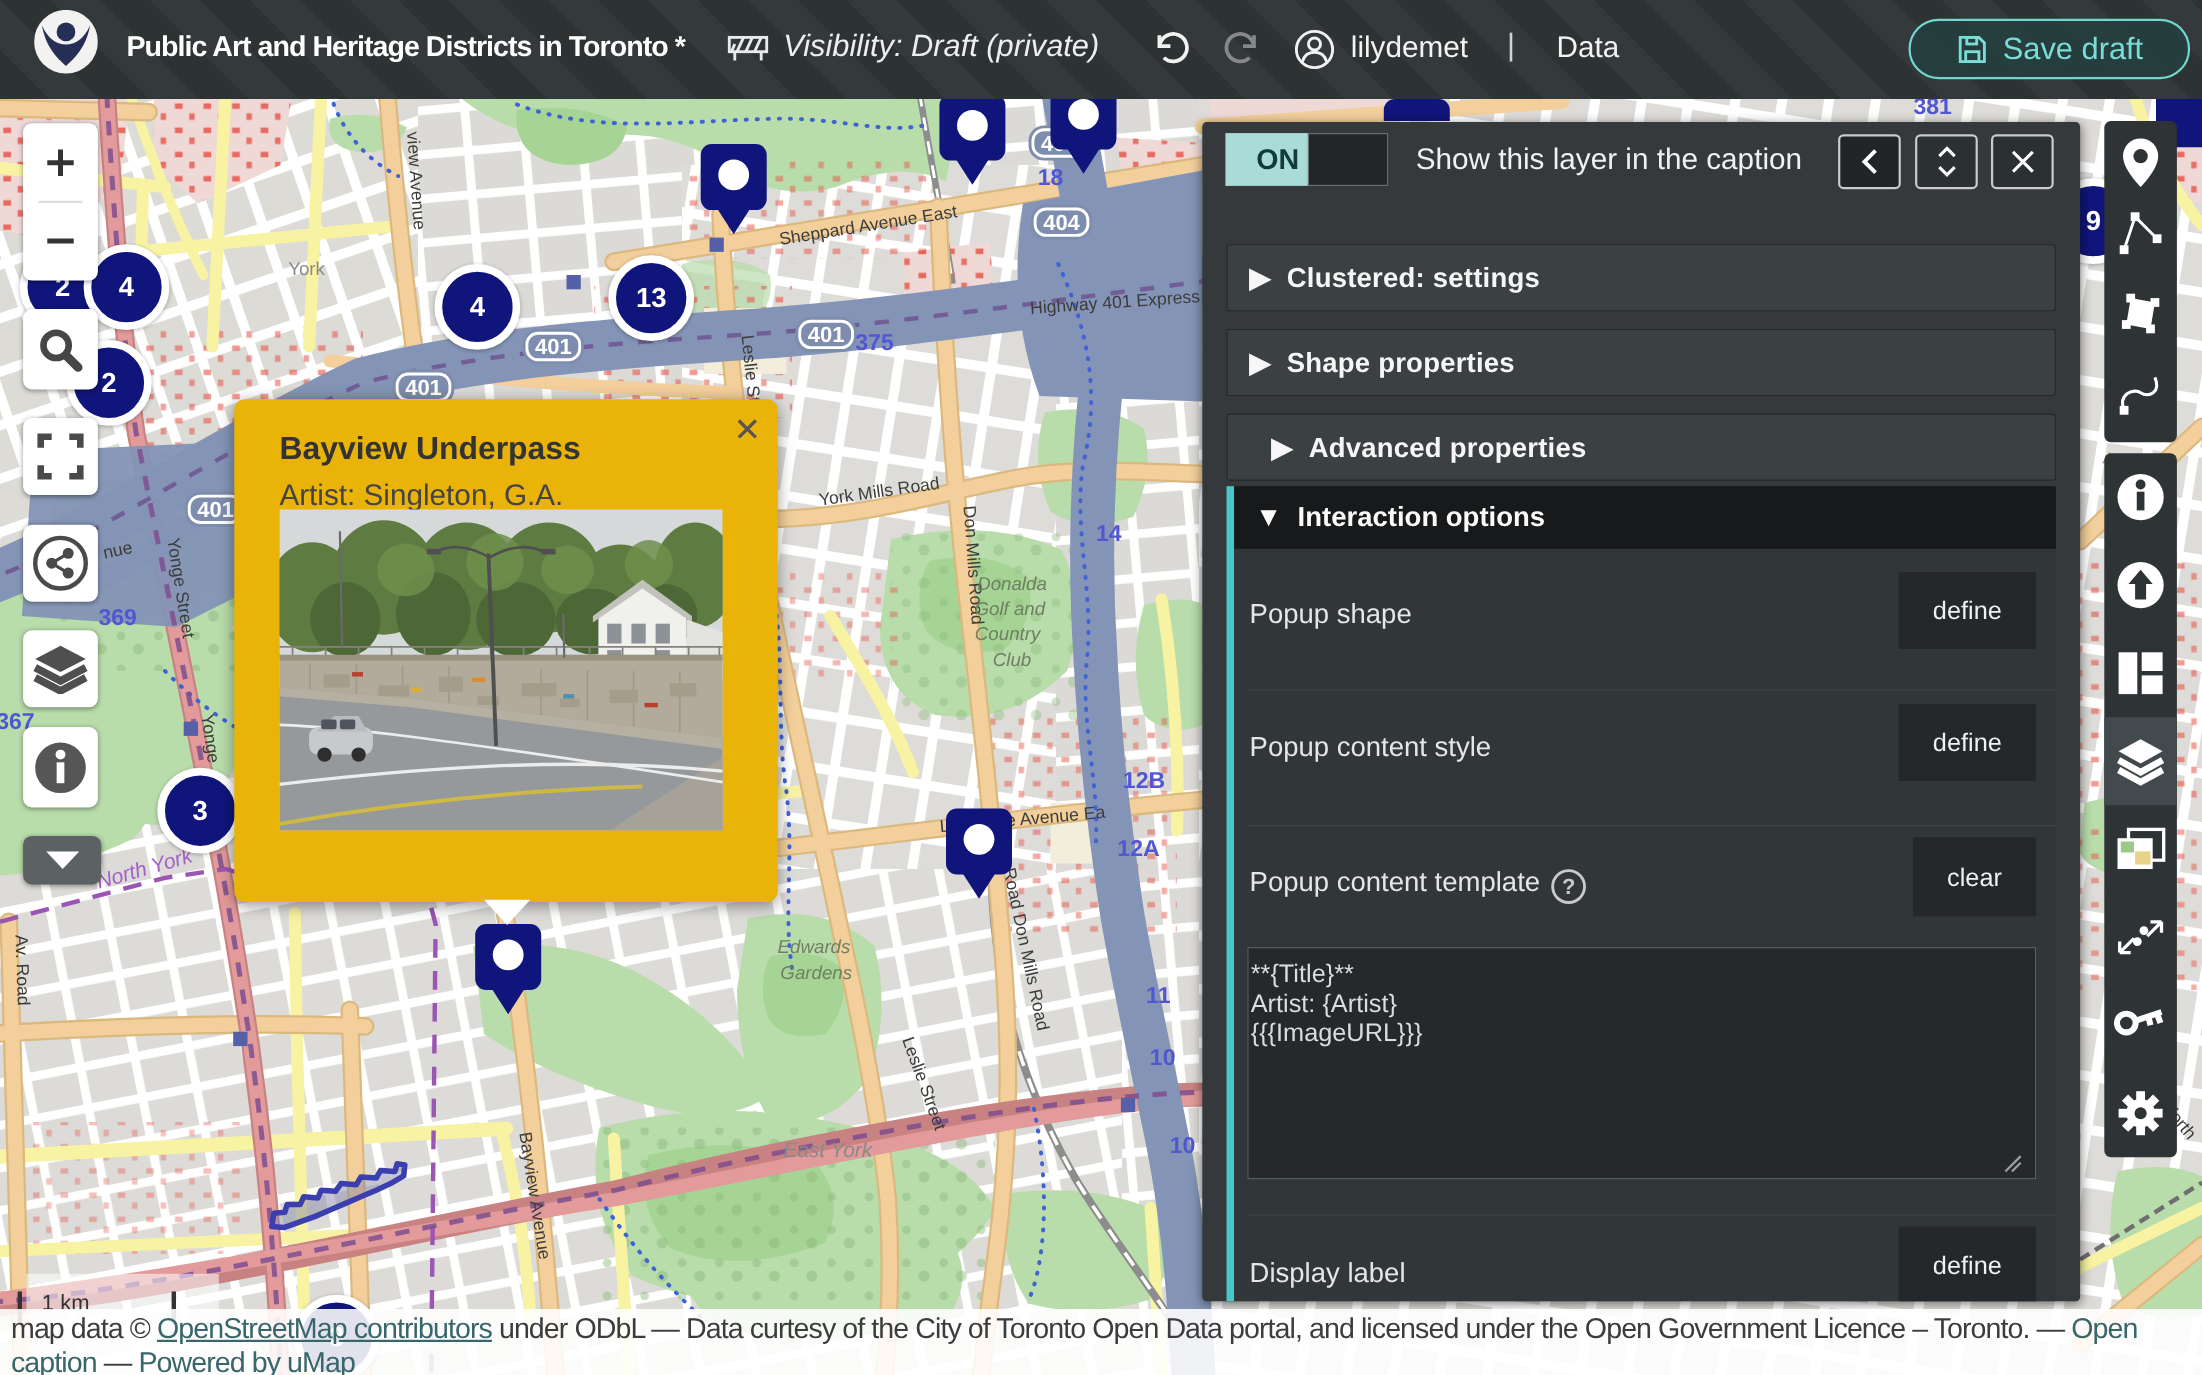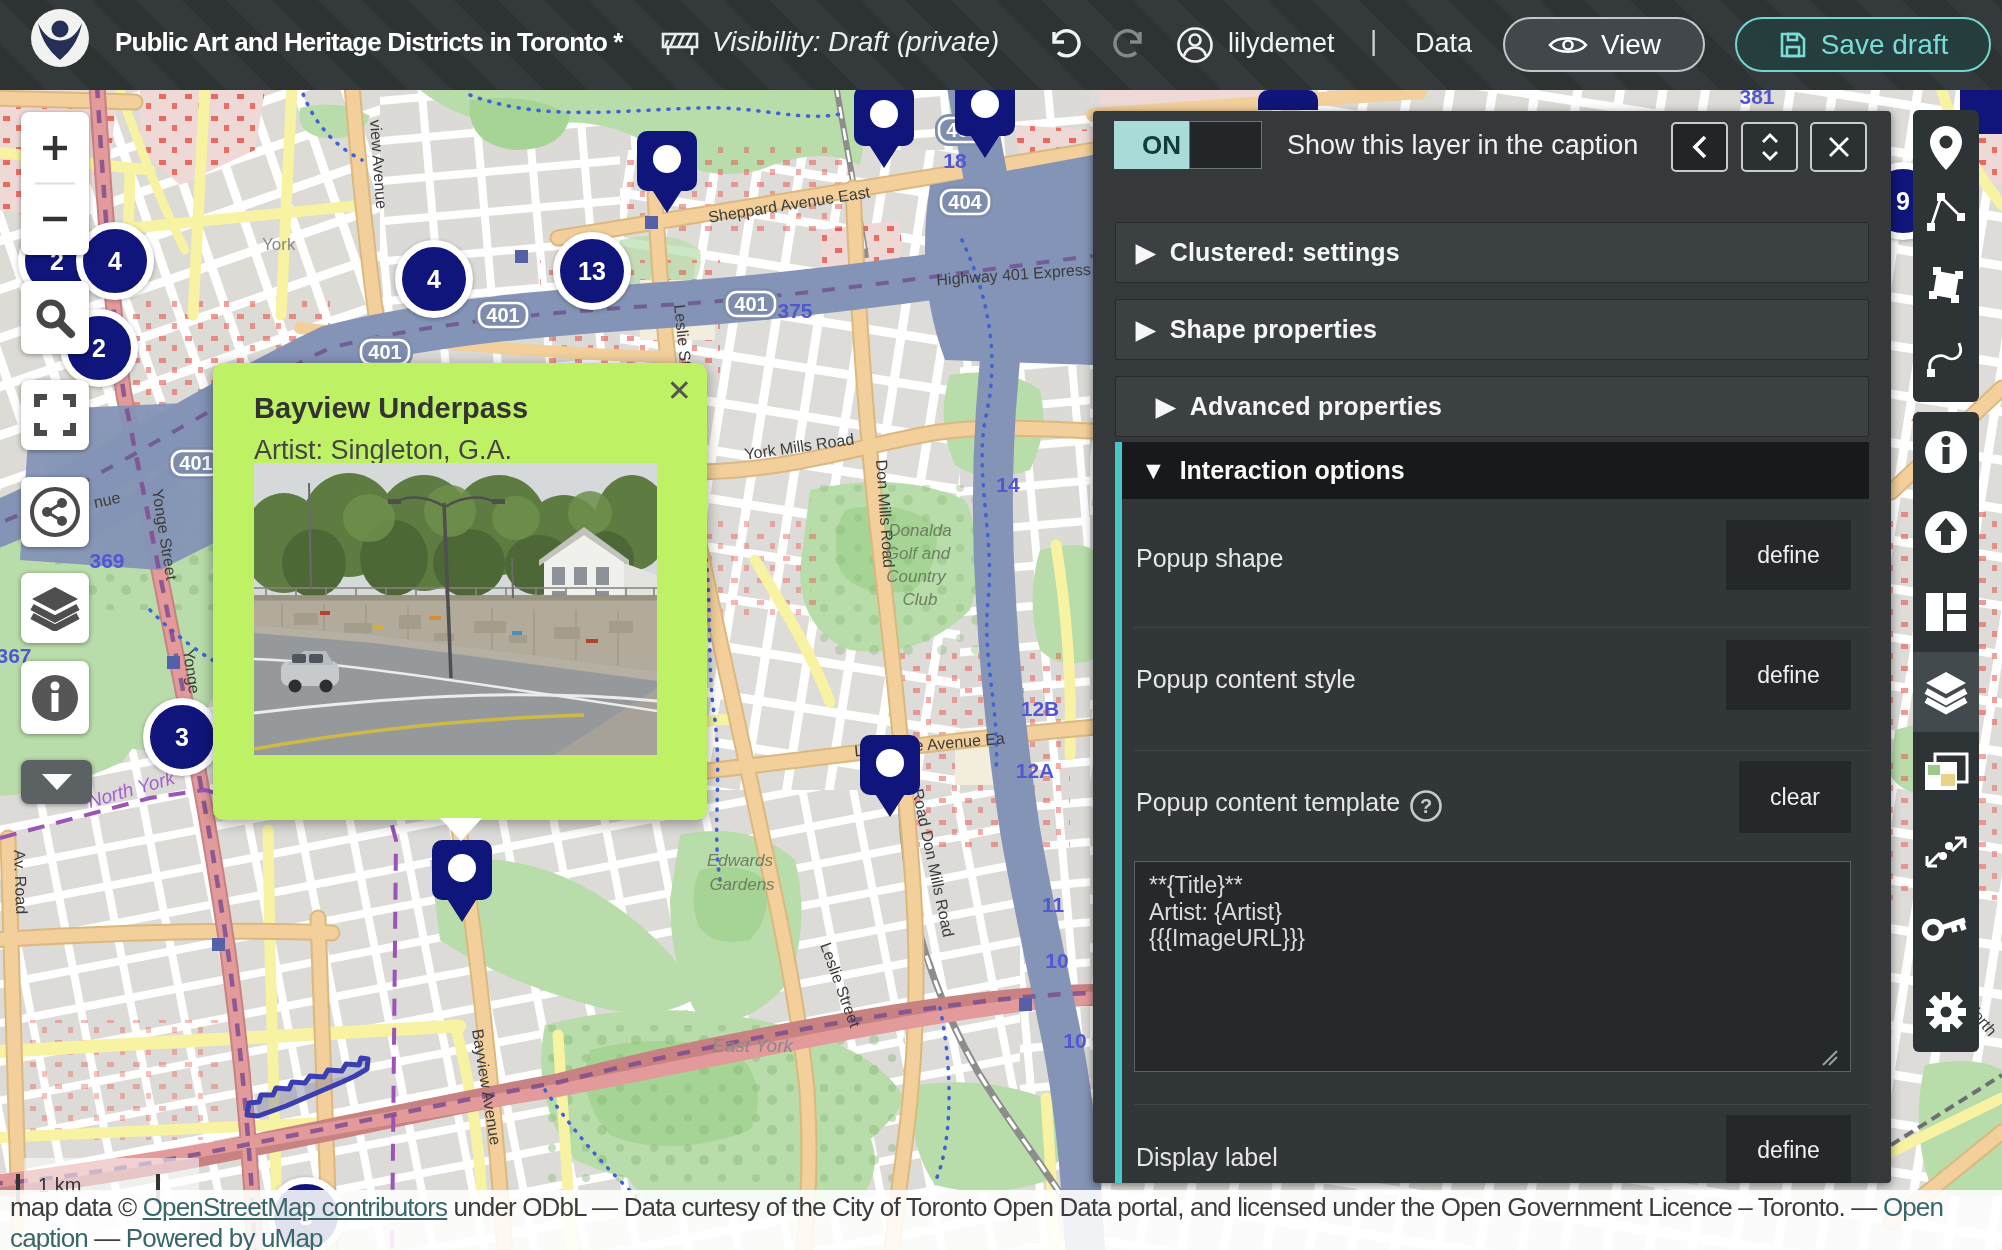--- a/index.html
+++ b/index.html
@@ -22,21 +22,21 @@
   #pipe  { position:absolute; left:1370px; top:25px; font-size:28px; color:#cfd3d4;}
   #help  { position:absolute; left:1415px; top:28px; font-size:27px; color:#f2f4f4;}
   .pill { position:absolute; top:17px; height:55px; border-radius:28px; display:flex; align-items:center; justify-content:center; }
   #viewbtn { left:1503px; width:202px; border:2px solid #c3c7c8; background:#41474a; color:#fff; font-size:28px; }
   #savebtn { left:1735px; width:256px; border:2px solid #74d6d0;
      background:rgba(37,63,64,0.85); color:#79dcd6; font-size:28px; }
   
   .lbtn { position:absolute; background:#fff; border-radius:8px; width:68px; z-index:20;
     box-shadow:0 1px 5px rgba(0,0,0,0.4); display:flex; align-items:center; justify-content:center; color:#444; }
   
-  #popup { position:absolute; left:213px; top:363px; width:494px; height:457px; background:#bef264;
+  #popup { position:absolute; left:213px; top:363px; width:494px; height:457px; background:#eab308;
     border-radius:10px; z-index:30; box-shadow:0 3px 14px rgba(0,0,0,0.4); }
   #popup .tip { position:absolute; left:227px; top:455px; width:0; height:0;
      border-left:21px solid transparent; border-right:21px solid transparent; border-top:23px solid #fff; }
   #pttl { position:absolute; left:41px; top:29px; font-size:29px; font-weight:bold; color:#333; }
   #part { position:absolute; left:41px; top:72px; font-size:27px; color:#444; }
   #pclose { position:absolute; right:15px; top:10px; font-size:30px; color:#555; }
   #photo { position:absolute; left:41px; top:100px; width:403px; height:292px; }
   
   #panel { position:absolute; left:1093px; top:111px; width:798px; height:1072px; z-index:40;
      background:#35393c; border-radius:4px; box-shadow:0 2px 10px rgba(0,0,0,0.5); overflow:hidden; color:#eee; }
@@ -56,21 +56,21 @@
      background:#2b3032; display:flex; align-items:center; justify-content:center; }
   .prow { position:absolute; left:22px; width:754px; height:61px; background:#3b4143; border:1px solid #242829;
      border-radius:3px; color:#f6f6f6; font-weight:bold; font-size:25px; display:flex; align-items:center;
      padding-left:20px; letter-spacing:0.2px; }
   .prow, .phead { font-stretch:normal; }
   .plabel { position:absolute; left:43px; font-size:25px; color:#e6e6e6; z-index:5; }
   .pdefine { position:absolute; left:633px; width:125px; height:70px; background:#24282a; color:#f0f0f0;
      font-size:23px; display:flex; align-items:center; justify-content:center; z-index:5; }
   .psep { position:absolute; left:41px; width:735px; height:1px; background:#404547; z-index:5; }
   #ptextarea { position:absolute; left:41px; top:750px; width:717px; height:211px; background:#26292b;
-     border:1px solid #5c6163; color:#dcdcdc; font-size:23px; line-height:26.5px; padding:10px 14px; z-index:5; }
+     border:1px solid #5c6163; color:#dcdcdc; font-size:23px; line-height:26.5px; padding:10px 2px; z-index:5; }
 </style>
 </head>
 <body>
 <div id="stage">
   <div id="mapwrap">
 <svg width="2002" height="1160" viewBox="0 0 2002 1160">
 <defs>
 <pattern id="g1" width="46" height="46" patternUnits="userSpaceOnUse" patternTransform="rotate(-19)">
   <rect width="46" height="46" fill="#dcdbd6"></rect>
             <rect y="0" width="46" height="9" fill="#ffffff"></rect>
@@ -563,24 +563,20 @@
         <path d="M27.5,14 A12.5,12.5 0 1 0 24,26.5" fill="none" stroke="#85898a" stroke-width="3.4"></path>
       </svg>
     <svg id="useric" width="40" height="40">
         <circle cx="19" cy="19" r="16.5" fill="none" stroke="#f2f2f2" stroke-width="2.6"></circle>
         <circle cx="19" cy="14" r="5.5" fill="none" stroke="#f2f2f2" stroke-width="2.6"></circle>
         <path d="M8,30 C10,23 15,21.5 19,21.5 C23,21.5 28,23 30,30" fill="none" stroke="#f2f2f2" stroke-width="2.6"></path>
       </svg>
     <div id="uname">lilydemet</div>
     <div id="pipe">|</div>
     <div id="help">Data</div>
-    <div class="pill" id="viewbtn"><svg width="42" height="28" style="margin-right:12px;">
-          <path d="M3,14 C10,5 32,5 39,14 C32,23 10,23 3,14 Z" fill="none" stroke="#fff" stroke-width="2.6"></path>
-          <circle cx="21" cy="14" r="4.5" fill="none" stroke="#fff" stroke-width="2.6"></circle>
-        </svg>View</div>
     <div class="pill" id="savebtn"><svg width="30" height="30" style="margin-right:13px;">
           <path d="M4,4 H21 L26,9 V26 H4 Z" fill="none" stroke="#79dcd6" stroke-width="2.6"></path>
           <rect x="9" y="17" width="12" height="9" fill="none" stroke="#79dcd6" stroke-width="2.6"></rect>
           <rect x="10" y="4" width="9" height="6" fill="none" stroke="#79dcd6" stroke-width="2.6"></rect>
         </svg>Save draft</div>
   </div>
   <div id="panel">
     <div style="position:absolute;left:21px;top:10px;width:95px;height:48px;background:#a9dcd8;color:#123c3c;font-weight:bold;font-size:26px;display:flex;align-items:center;justify-content:center;">ON</div>
     <div style="position:absolute;left:96px;top:10px;width:73px;height:48px;background:#222628;border:1px solid #6e7375;"></div>
     <div style="position:absolute;left:194px;top:19px;font-size:27px;color:#f0f0f0;">Show this layer in the caption</div>

